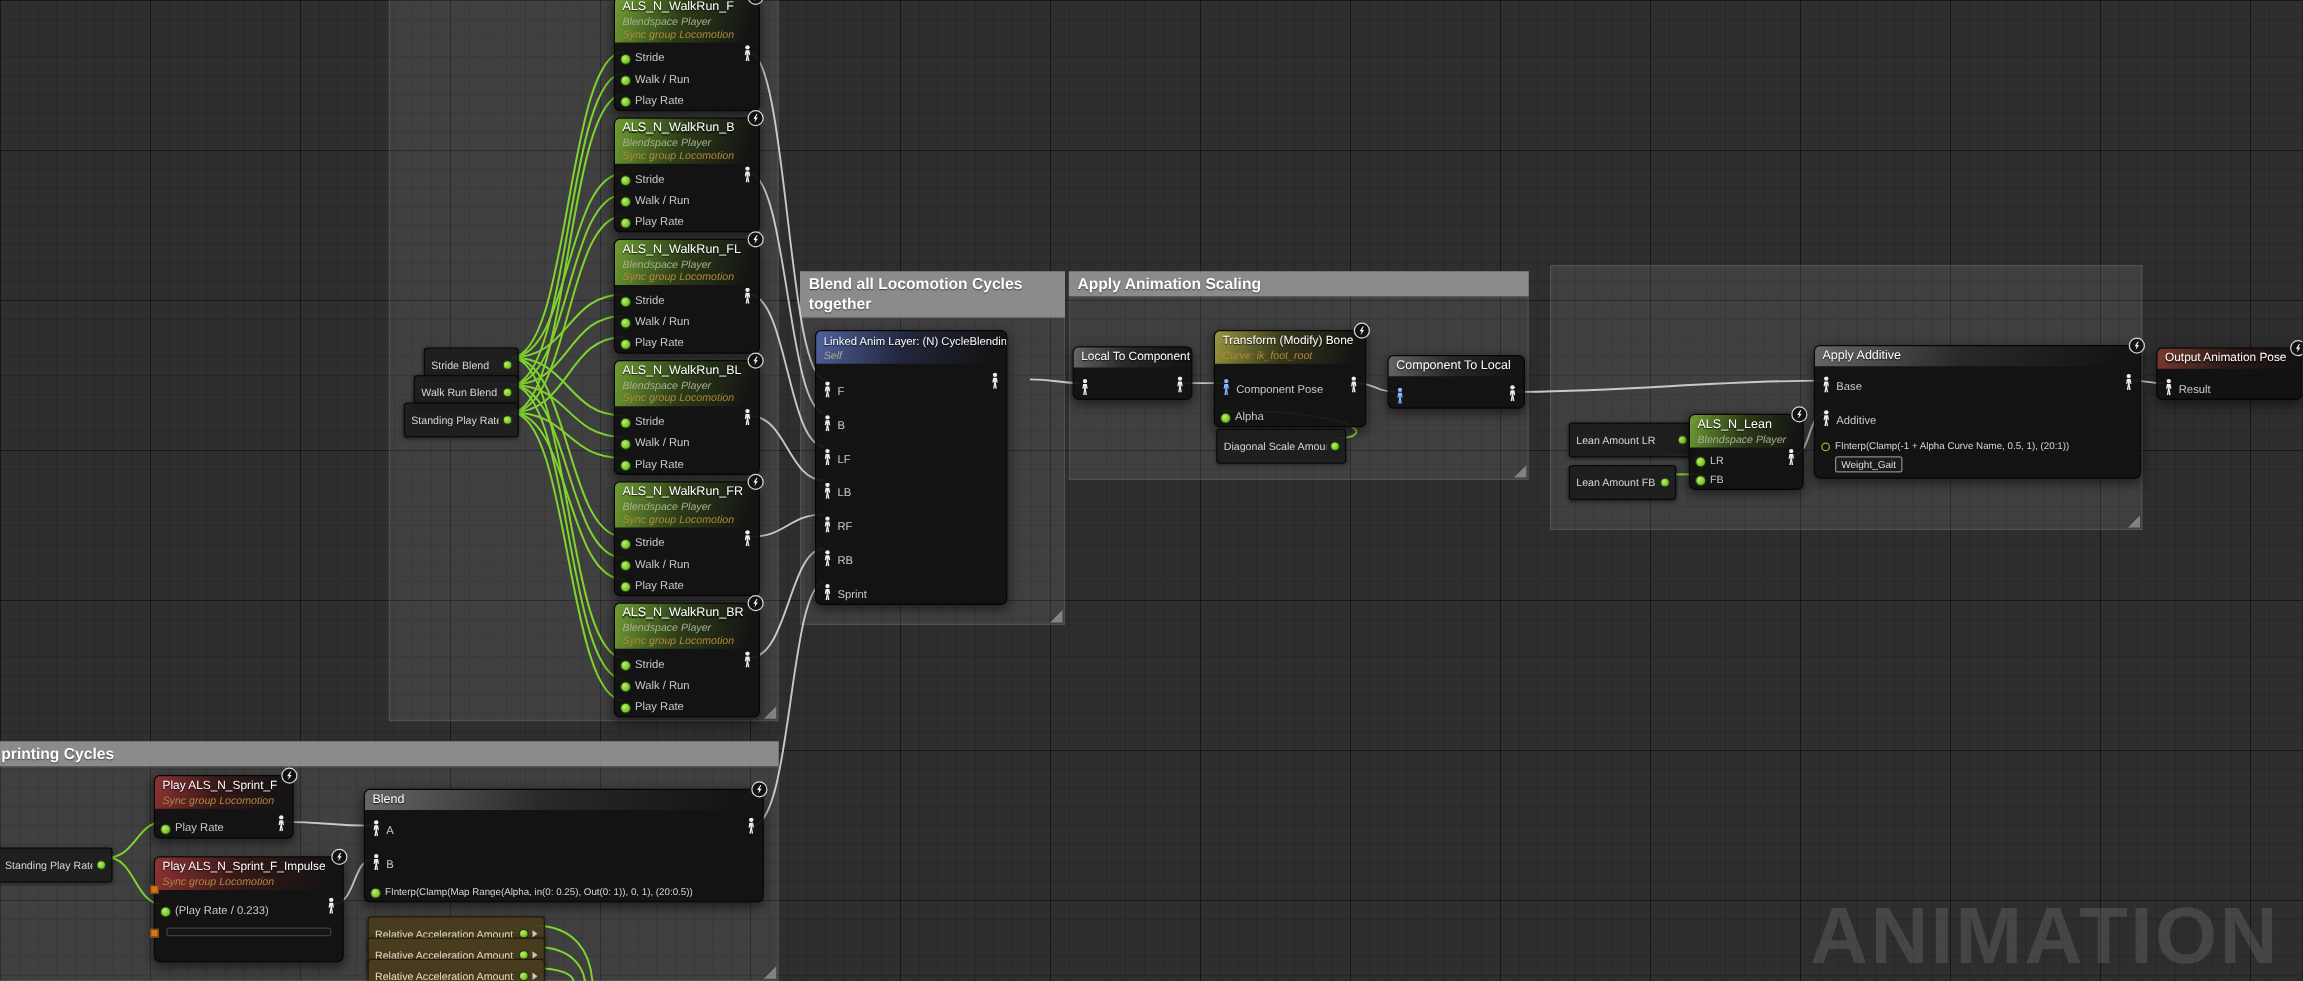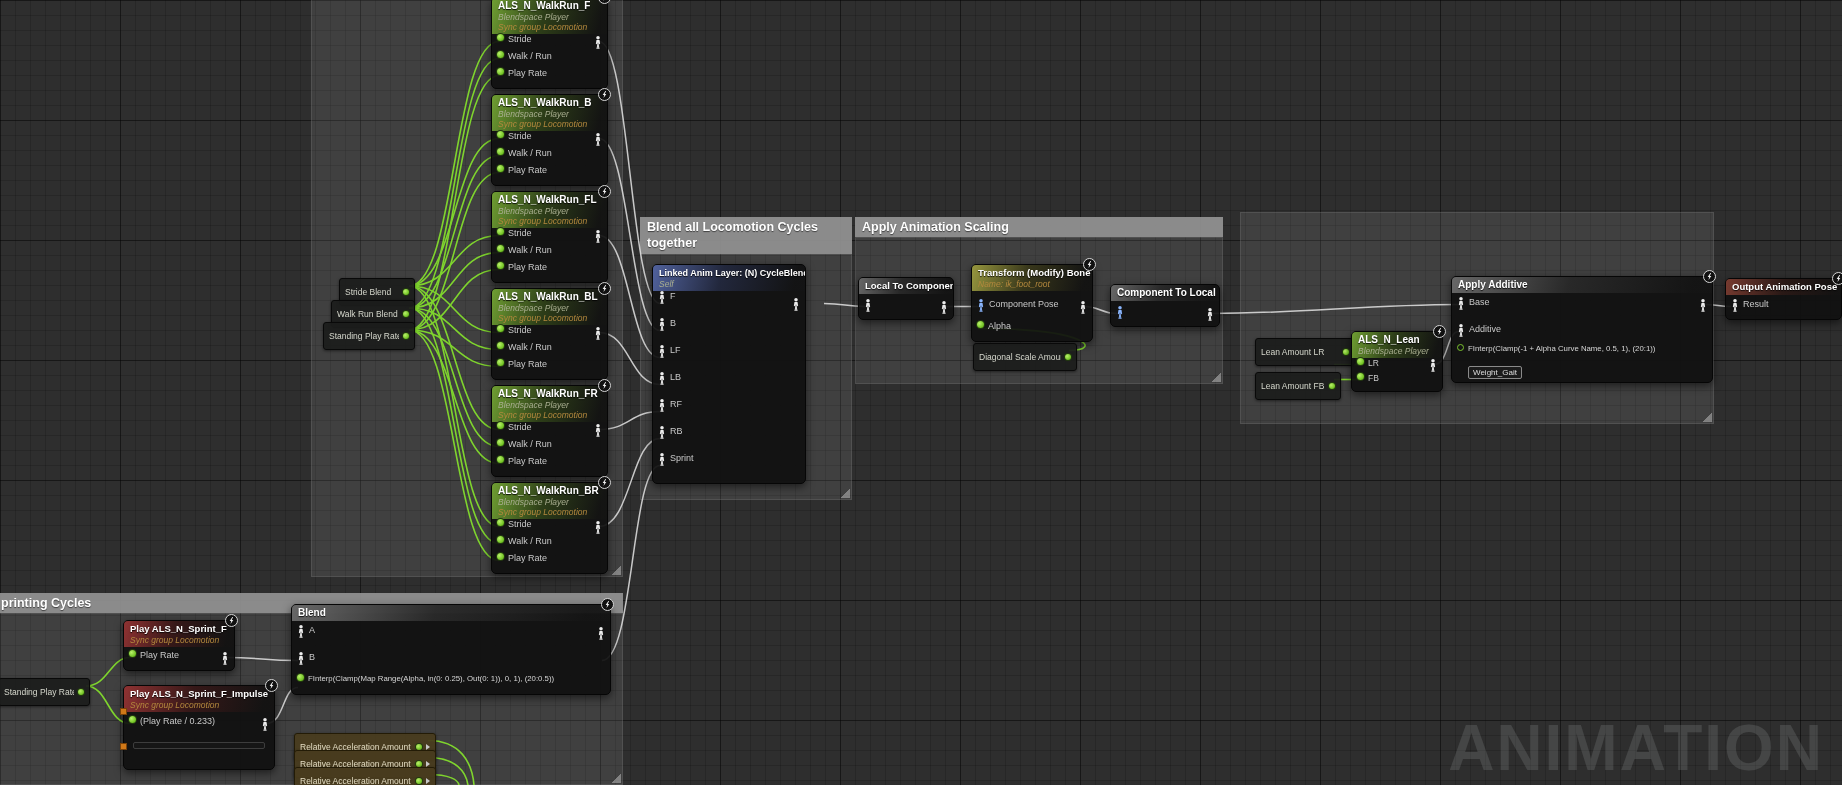--- a/index.html
+++ b/index.html
@@ -23,32 +23,32 @@
   .cbody{flex:1;background:rgba(185,185,185,.13);border:1px solid rgba(125,125,125,.28);position:relative}
   .cbody::after{content:"";position:absolute;right:1px;bottom:1px;width:11px;height:11px;
         background:linear-gradient(135deg, transparent 55%, rgba(255,255,255,.35) 55%)}
   
   svg.wires{position:absolute;left:0;top:0;z-index:2;pointer-events:none}
   
   .node{position:absolute;z-index:3;background:rgba(16,16,16,.93);border:1px solid #060606;
         border-radius:5px;box-shadow:0 3px 9px rgba(0,0,0,.55);padding-bottom:3px}
   .hdr{border-radius:4px 4px 0 0;padding:2px 6px;overflow:hidden}
   .h1{height:16px}.h2{height:26px}.h3{height:36px}
-  .title{font-size:10px;font-weight:bold;color:#fff;line-height:12px;white-space:nowrap;
+  .title{font-size:10px;font-weight:normal;color:#fff;line-height:12px;white-space:nowrap;
         text-shadow:0 1px 1px rgba(0,0,0,.85)}
   .title.small{font-size:9px}
   .sub{font-size:8.5px;font-style:italic;color:#a9ae90;line-height:10px;white-space:nowrap}
   .sub.sync{color:#b3883d}
   .g-green{background:linear-gradient(105deg, rgba(116,166,52,.95) 0%, rgba(66,96,28,.55) 45%, rgba(26,28,18,.12) 92%)}
   .g-red{background:linear-gradient(105deg, rgba(150,52,52,.95) 0%, rgba(82,28,28,.55) 45%, rgba(28,20,18,.12) 92%)}
   .g-blue{background:linear-gradient(105deg, rgba(84,102,164,.95) 0%, rgba(46,56,94,.55) 45%, rgba(20,22,30,.12) 92%)}
   .g-olive{background:linear-gradient(105deg, rgba(162,162,66,.92) 0%, rgba(92,90,34,.5) 45%, rgba(26,26,18,.12) 92%)}
   .g-gray{background:linear-gradient(105deg, rgba(112,112,112,.9) 0%, rgba(62,62,62,.5) 45%, rgba(30,30,30,.12) 92%)}
   .g-maroon{background:linear-gradient(105deg, rgba(128,62,50,.92) 0%, rgba(66,32,26,.5) 50%, rgba(28,22,20,.12) 95%)}
-  .row{display:flex;align-items:flex-start;gap:4px;padding:0 5px;height:17px;font-size:9px}
+  .row{display:flex;align-items:flex-end;gap:4px;padding:0 5px;height:17px;font-size:9px}
   .row.tall{height:27px}
   .row.sm{height:15px;font-size:8.5px}
   .lbl{white-space:nowrap;color:#c9c9c9}
   .formula{font-size:7.8px;color:#d6d6d6;white-space:nowrap;overflow:hidden}
   .dot{width:7px;height:7px;border-radius:50%;flex:0 0 auto;
        background:radial-gradient(circle at 35% 35%, #b9f06a, #6cc01e 72%);
        box-shadow:0 0 0 1px #233a10}
   .dot.sm2{width:6px;height:6px}
   .dot.hollow{background:transparent;border:1.5px solid #7ac22e;box-shadow:none}
   .pp{width:8px;height:13px;fill:currentColor;flex:0 0 auto}
@@ -436,21 +436,21 @@
     <span class="pose-out blue" style="top:23px">
         <svg class="pp" viewBox="0 0 10 16">
           <use href="#person"></use>
         </svg>
       </span>
   </div>
 
   <div class="node" style="left:971px;top:264px;width:122px">
     <div class="hdr h2 g-olive">
       <div class="title" style="font-size:9.5px">Transform (Modify) Bone</div>
-      <div class="sub sync">Name: ik_foot_root</div>
+      <div class="sub sync">Curve: ik_foot_root</div>
     </div>
     <div class="row" style="margin-top:8px">
         <span class="pin-person blue">
           <svg class="pp" viewBox="0 0 10 16">
             <use href="#person"></use>
           </svg>
         </span>
         <span class="lbl">Component Pose</span>
       </div>
     <div class="row" style="margin-top:5px">
@@ -625,21 +625,21 @@
           <use href="#bolt"></use>
         </svg>
       </span>
     <span class="pose-out" style="top:32px">
         <svg class="pp" viewBox="0 0 10 16">
           <use href="#person"></use>
         </svg>
       </span>
   </div>
 
-  <div class="node" style="left:291px;top:604px;width:320px">
+  <div class="node" style="left:291px;top:631px;width:320px">
     <div class="hdr h1 g-gray">
       <div class="title">Blend</div>
     </div>
     <div class="row" style="margin-top:4px">
         <span class="pin-person">
           <svg class="pp" viewBox="0 0 10 16">
             <use href="#person"></use>
           </svg>
         </span>
         <span class="lbl">A</span>

